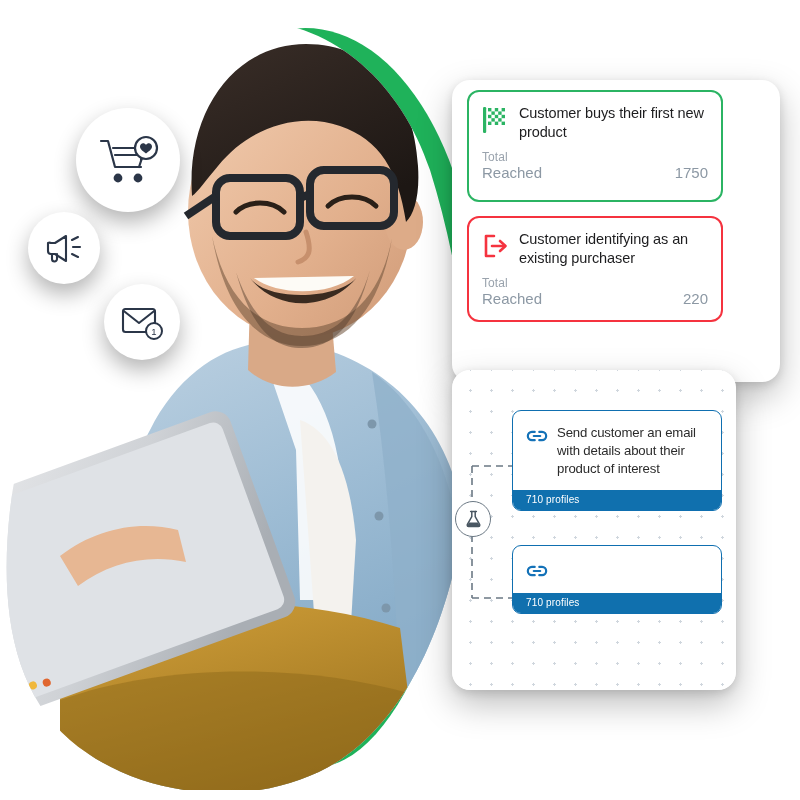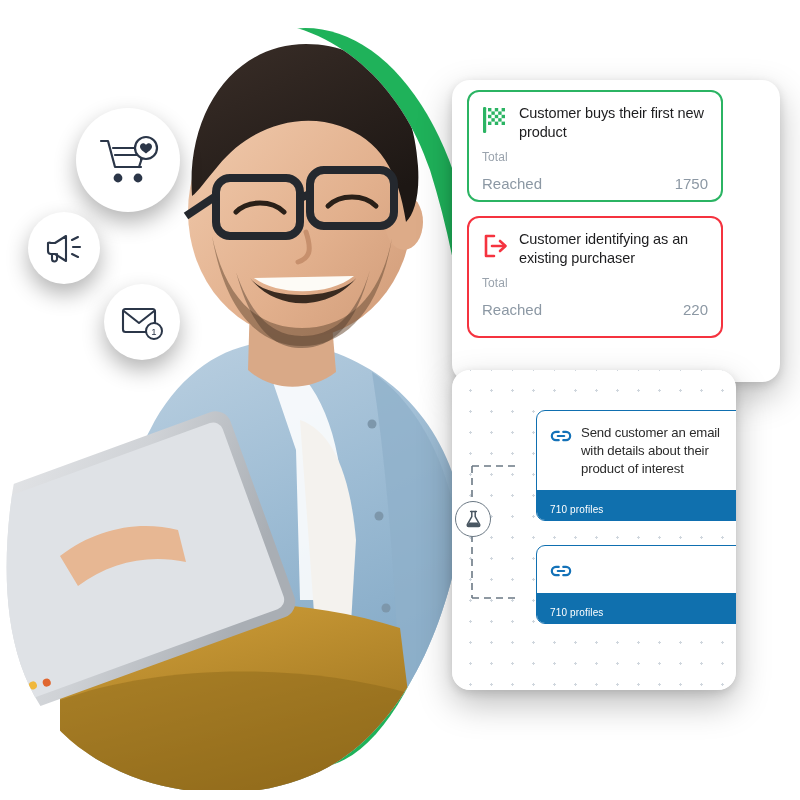--- a/index.html
+++ b/index.html
@@ -101,21 +101,21 @@
     position: absolute;
     left: 15px;
     width: 256px;
     border: 2px solid #2bb463;
     border-radius: 12px;
     box-sizing: border-box;
     padding: 12px 13px 10px 13px;
     background: #fff;
   }
   .trigger.green { top: 10px;  height: 112px; border-color: #2bb463; }
-  .trigger.red   { top: 136px; height: 122px; border-color: #f5333f; }
+  .trigger.red   { top: 136px; height: 106px; border-color: #f5333f; }
 
   .trig-head {
     display: flex;
     align-items: flex-start;
     gap: 11px;
   }
   .trig-icon {
     flex: 0 0 auto;
     width: 26px;
     height: 30px;
@@ -132,21 +132,21 @@
   .trig-total {
     font-size: 12px;
     color: #9aa3ad;
     line-height: 1.1;
     letter-spacing: .1px;
   }
   .trig-reached-row {
     display: flex;
     justify-content: space-between;
     align-items: baseline;
-    margin-top: 11px;
+    margin-top: 0;
   }
   .trig-reached,
   .trig-value {
     font-size: 15px;
     color: #8c98a4;
     font-weight: 400;
   }
 
   
   .canvas {
@@ -178,21 +178,20 @@
   .flow-card {
     position: absolute;
     left: 60px;
     width: 210px;
     border: 1.8px solid #0f6fb0;
     border-radius: 9px;
     background: #ffffff;
     box-sizing: border-box;
     overflow: hidden;
     z-index: 5;
-    margin-left: 24px;
   }
   .flow-card.one { top: 40px;  }
   .flow-card.two { top: 175px; }
 
   .fc-body {
     display: flex;
     align-items: flex-start;
     gap: 9px;
     padding: 13px 12px 11px 13px;
   }
@@ -200,21 +199,21 @@
   .fc-text {
     font-size: 13.2px;
     line-height: 1.38;
     color: #2b2b2b;
     letter-spacing: -.15px;
   }
   .fc-footer {
     background: #1070ae;
     color: #ffffff;
     font-size: 10px;
-    padding: 14px 0 5px 13px;
+    padding: 4px 0 5px 13px;
     letter-spacing: .15px;
   }
 
   .sr { position: absolute; width: 1px; height: 1px; overflow: hidden; clip: rect(0 0 0 0); }
 </style>
 </head>
 <body>
 
 <div id="stage">
 

